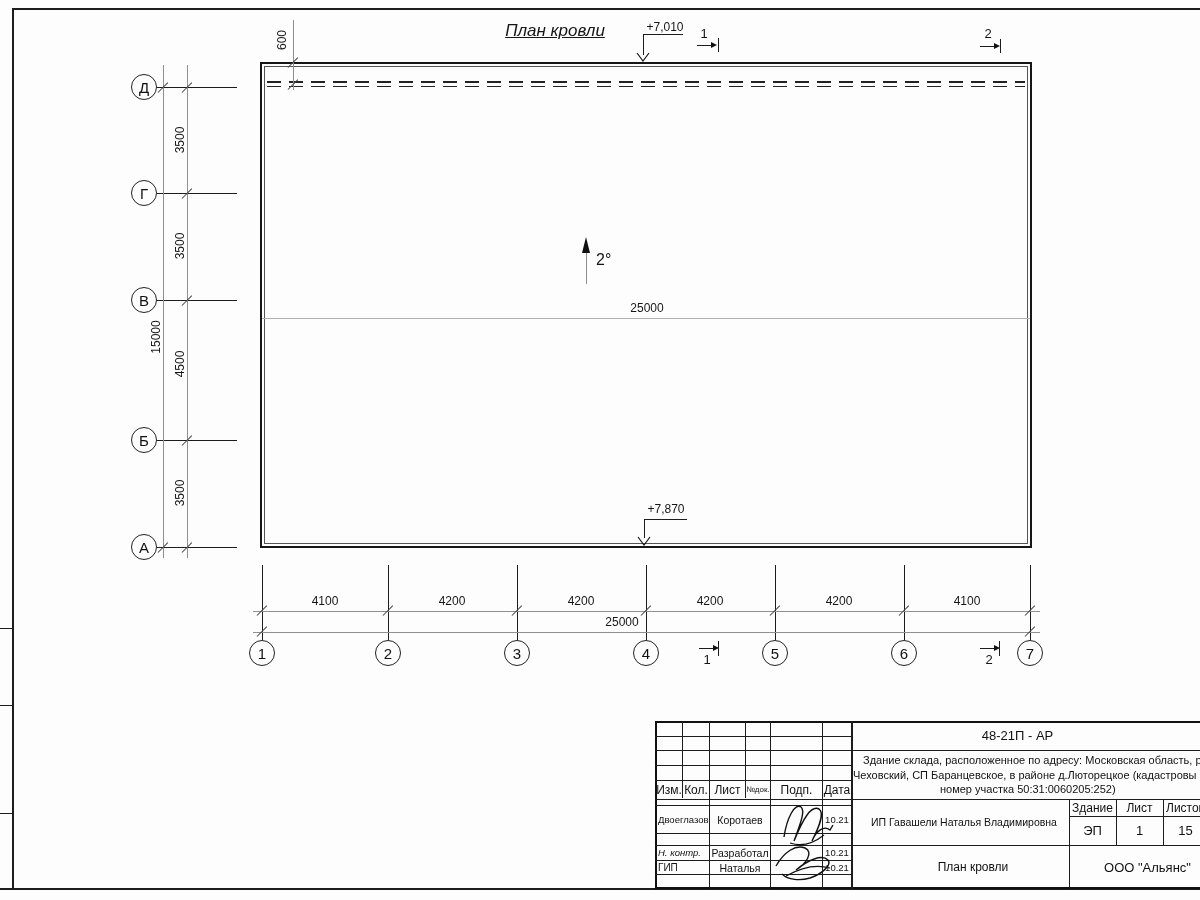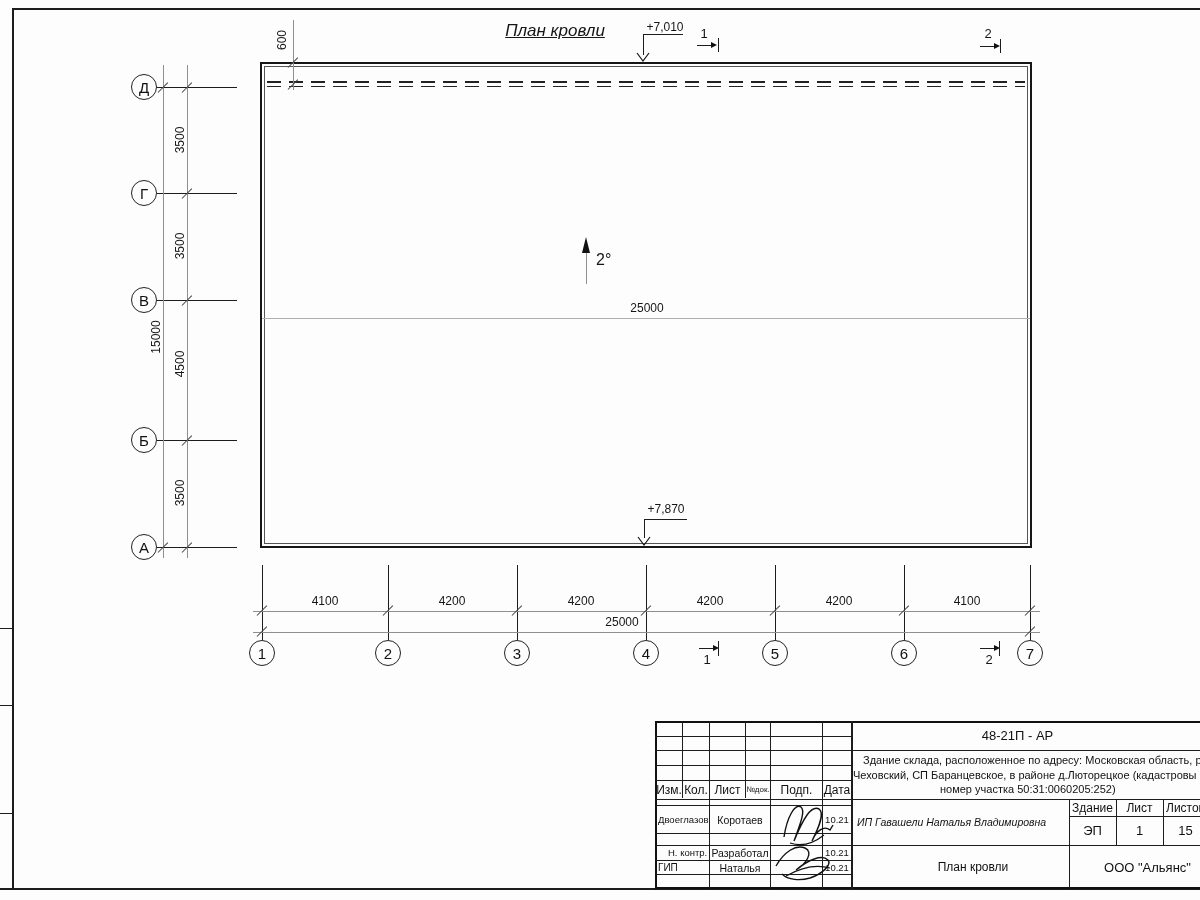--- a/index.html
+++ b/index.html
@@ -210,21 +210,21 @@
   <div class="cell" style="left:682px;top:780px;width:28px;height:19px;font-size:12px;">Кол.</div>
   <div class="cell" style="left:709px;top:780px;width:37px;height:19px;font-size:12px;">Лист</div>
   <div class="cell" style="left:745px;top:780px;width:26px;height:19px;font-size:8px;">№док.</div>
   <div class="cell" style="left:770px;top:780px;width:53px;height:19px;font-size:12px;">Подп.</div>
   <div class="cell" style="left:822px;top:780px;width:30px;height:19px;font-size:12px;">Дата</div>
 
   <div class="cell" style="left:656px;top:806px;width:54px;height:27px;font-size:9.5px;justify-content:flex-start;padding-left:2px;">Двоеглазов</div>
   <div class="cell" style="left:710px;top:806px;width:60px;height:27px;font-size:10.5px;">Коротаев</div>
   <div class="cell" style="left:822px;top:808px;width:30px;height:22px;font-size:9.5px;">10.21</div>
 
-  <div class="cell" style="left:656px;top:845px;width:54px;height:15px;font-size:9.5px;justify-content:flex-start;padding-left:12px;">Н. контр.</div>
+  <div class="cell" style="left:656px;top:845px;width:54px;height:15px;font-size:9.5px;justify-content:flex-start;padding-left:2px;font-style:italic;">Н. контр.</div>
   <div class="cell" style="left:710px;top:845px;width:60px;height:15px;font-size:10.5px;">Разработал</div>
   <div class="cell" style="left:822px;top:845px;width:30px;height:15px;font-size:9.5px;">10.21</div>
 
   <div class="cell" style="left:656px;top:860px;width:54px;height:15px;font-size:10px;justify-content:flex-start;padding-left:2px;">ГИП</div>
   <div class="cell" style="left:710px;top:860px;width:60px;height:15px;font-size:10.5px;">Наталья</div>
   <div class="cell" style="left:822px;top:860px;width:30px;height:15px;font-size:9.5px;">10.21</div>
 
   <svg class="abs" style="left:776px;top:797px;" width="58" height="50" viewBox="0 0 58 50">
     <path d="M8,40 C11,20 19,6 25,10 C30,14 23,30 18,44 C27,22 35,8 43,12 C49,16 43,30 36,44 C40,34 48,28 54,33 L57,28" fill="none" stroke="#111" stroke-width="1.4"></path>
     <path d="M14,46 C26,50 38,46 48,38" fill="none" stroke="#111" stroke-width="1.2"></path>
@@ -235,21 +235,21 @@
   </svg>
 
   <div class="cell" style="left:852px;top:721px;width:356px;height:29px;font-size:13px;padding-right:25px;">48-21П - АР</div>
 
   <div class="abs" style="left:852px;top:753px;width:356px;font-size:11px;line-height:14.5px;color:#111;">
     <div style="white-space:nowrap;padding-left:11px;">Здание склада, расположенное по адресу: Московская область, р</div>
     <div style="white-space:nowrap;padding-left:1px;">Чеховский, СП Баранцевское, в районе д.Люторецкое  (кадастровы</div>
     <div style="white-space:nowrap;padding-left:88px;">номер участка 50:31:0060205:252)</div>
   </div>
 
-  <div class="cell" style="left:852px;top:799px;width:217px;height:46px;font-size:10.5px;font-style:italic;justify-content:flex-start;padding-left:5px;">ИП Гавашели Наталья Владимировна</div>
+  <div class="cell" style="left:852px;top:799px;width:217px;height:46px;font-size:10.5px;justify-content:flex-start;padding-left:19px;">ИП Гавашели Наталья Владимировна</div>
 
   <div class="cell" style="left:1069px;top:800px;width:47px;height:16px;font-size:12px;">Здание</div>
   <div class="cell" style="left:1116px;top:800px;width:47px;height:16px;font-size:12px;">Лист</div>
   <div class="cell" style="left:1163px;top:800px;width:45px;height:16px;font-size:12px;">Листов</div>
   <div class="cell" style="left:1069px;top:816px;width:47px;height:29px;font-size:13px;">ЭП</div>
   <div class="cell" style="left:1116px;top:816px;width:47px;height:29px;font-size:13px;">1</div>
   <div class="cell" style="left:1163px;top:816px;width:45px;height:29px;font-size:13px;">15</div>
 
   <div class="cell" style="left:852px;top:845px;width:217px;height:44px;font-size:12px;padding-left:25px;">План кровли</div>
   <div class="cell" style="left:1069px;top:845px;width:139px;height:44px;font-size:13px;padding-left:18px;">ООО "Альянс"</div>

